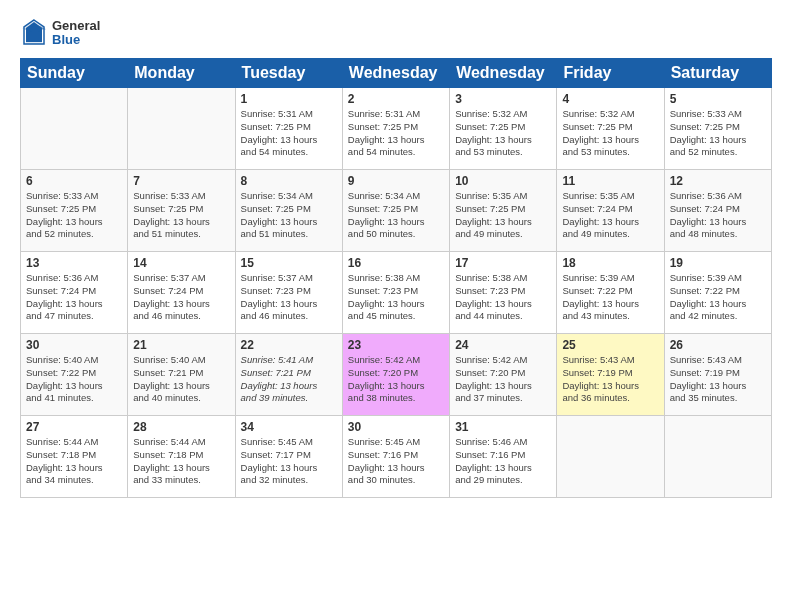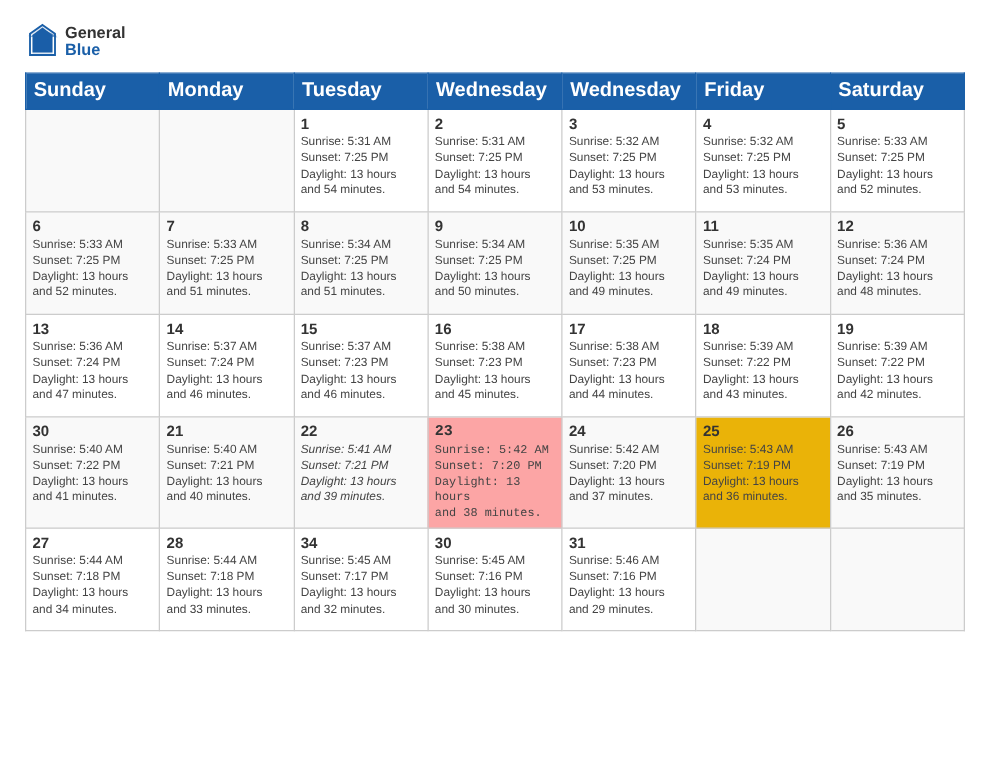--- a/index.html
+++ b/index.html
@@ -285,35 +285,35 @@
 Daylight: 13 hours
 and 40 minutes.</div>
           </td>
           <td style="background: rgb(249, 249, 249);">
             <span class="day-num">22</span>
             <div class="day-info" style="white-space: pre-line; font-style: italic;">Sunrise: 5:41 AM
 Sunset: 7:21 PM
 Daylight: 13 hours
 and 39 minutes.</div>
           </td>
-          <td style="background: #fca5a5; font-family: Liberation Mono, monospace;">
+          <td style="background: #f0abfc;">
             <span class="day-num">23</span>
             <div class="day-info" style="white-space: pre-line;">Sunrise: 5:42 AM
 Sunset: 7:20 PM
 Daylight: 13 hours
 and 38 minutes.</div>
           </td>
           <td style="background: rgb(249, 249, 249);">
             <span class="day-num">24</span>
             <div class="day-info" style="white-space: pre-line;">Sunrise: 5:42 AM
 Sunset: 7:20 PM
 Daylight: 13 hours
 and 37 minutes.</div>
           </td>
-          <td style="background: #eab308;">
+          <td style="background: #fef9c3;">
             <span class="day-num">25</span>
             <div class="day-info" style="white-space: pre-line;">Sunrise: 5:43 AM
 Sunset: 7:19 PM
 Daylight: 13 hours
 and 36 minutes.</div>
           </td>
           <td style="background: rgb(249, 249, 249);">
             <span class="day-num">26</span>
             <div class="day-info" style="white-space: pre-line;">Sunrise: 5:43 AM
 Sunset: 7:19 PM

